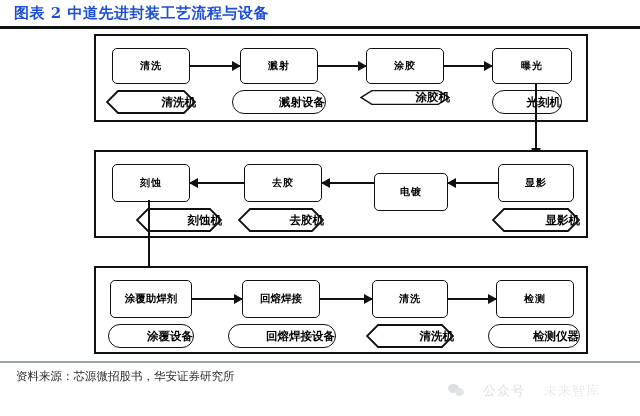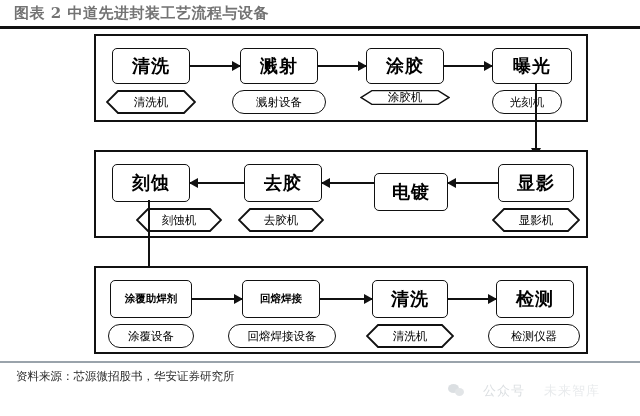--- a/index.html
+++ b/index.html
@@ -12,21 +12,21 @@
     position:relative;
   }
   .page{position:relative;width:640px;height:416px;}
 
   
   .title{
     position:absolute;left:14px;top:4px;
     font-size:15px;font-weight:bold;
     letter-spacing:0.5px;
     font-family:"DejaVu Serif","Liberation Serif",serif;
-    color:#737373;
+    color:#1d4ed8;
     white-space:nowrap;
   }
   .rule-top{
     position:absolute;left:0;top:26px;width:640px;height:3px;
     background:#111;
   }
   .rule-bottom{
     position:absolute;left:0;top:361px;width:640px;height:2px;
     background:#9aa3ab;
   }
@@ -80,32 +80,32 @@
   #row3{left:94px;top:236px;width:494px;height:88px;}
 
   
   .pbox{
     position:absolute;
     border:1.6px solid #111;
     border-radius:5px;
     background:#fff;
     box-sizing:border-box;
     display:flex;align-items:center;justify-content:center;
-    font-size:18px;font-weight:bold;
+    font-size:10px;font-weight:bold;
     letter-spacing:1px;
     color:#000;
     white-space:nowrap;
   }
   .pbox.small{font-size:10.5px;letter-spacing:0px;}
 
   
   .tag{
     position:absolute;
-    display:flex;align-items:center;justify-content:center;
-    font-size:11.5px;font-weight:normal;
+    display:flex;align-items:center;justify-content:flex-end;
+    font-size:11.5px;font-weight:bold;
     color:#000;white-space:nowrap;
     box-sizing:border-box;
   }
   .tag.pill{
     border:1.6px solid #111;
     border-radius:999px;
     background:#fff;
   }
   .tag.hex{
     background:#fff;

